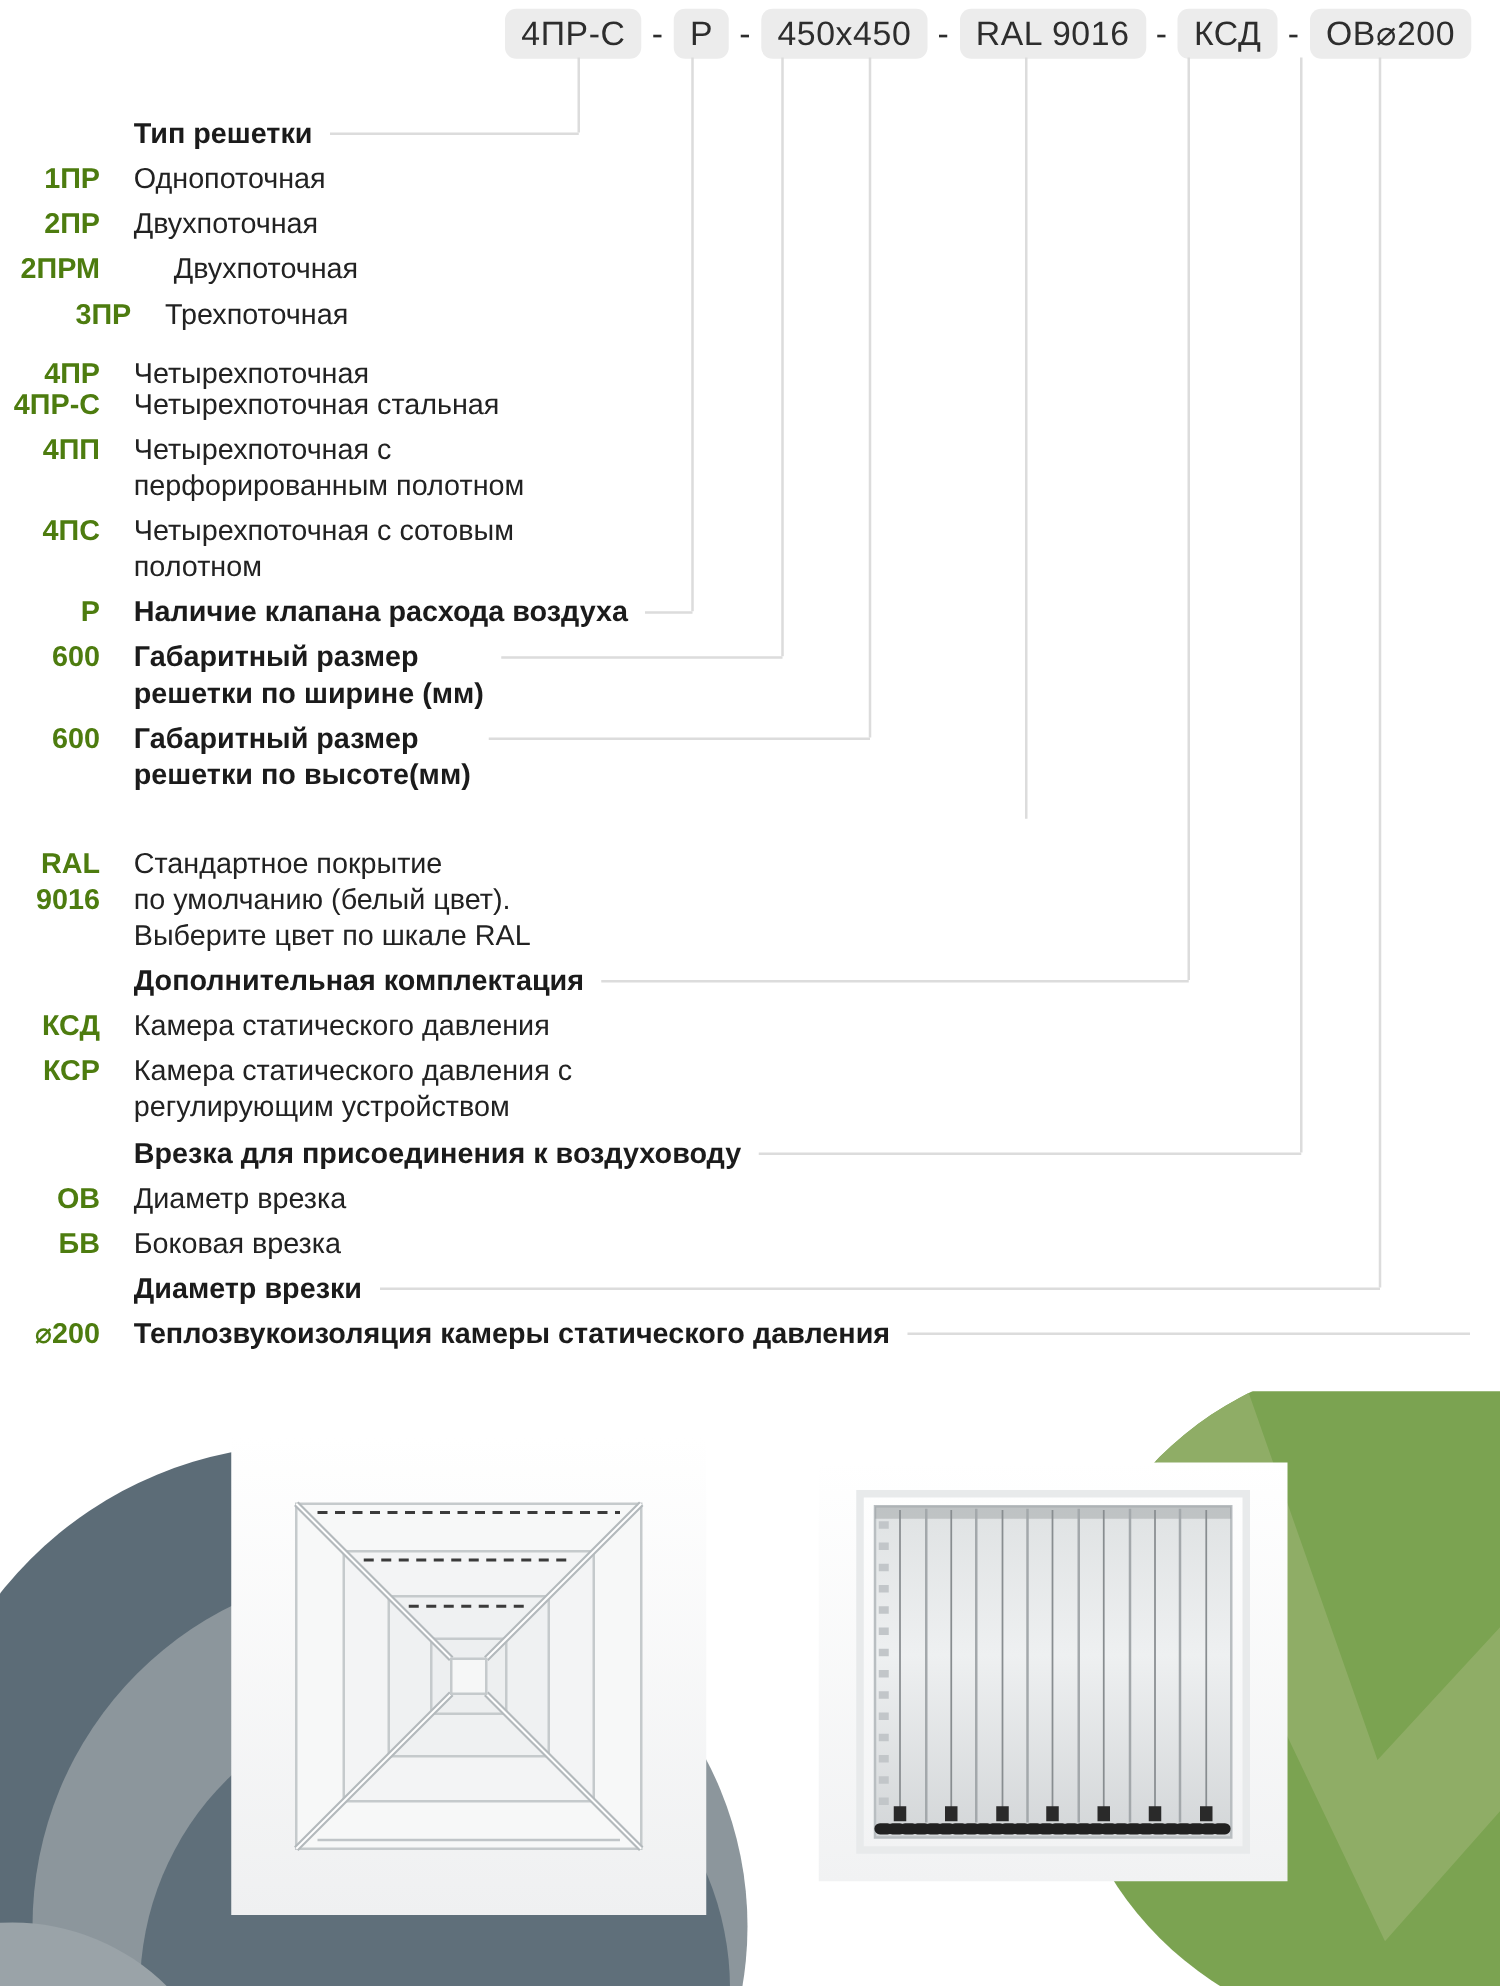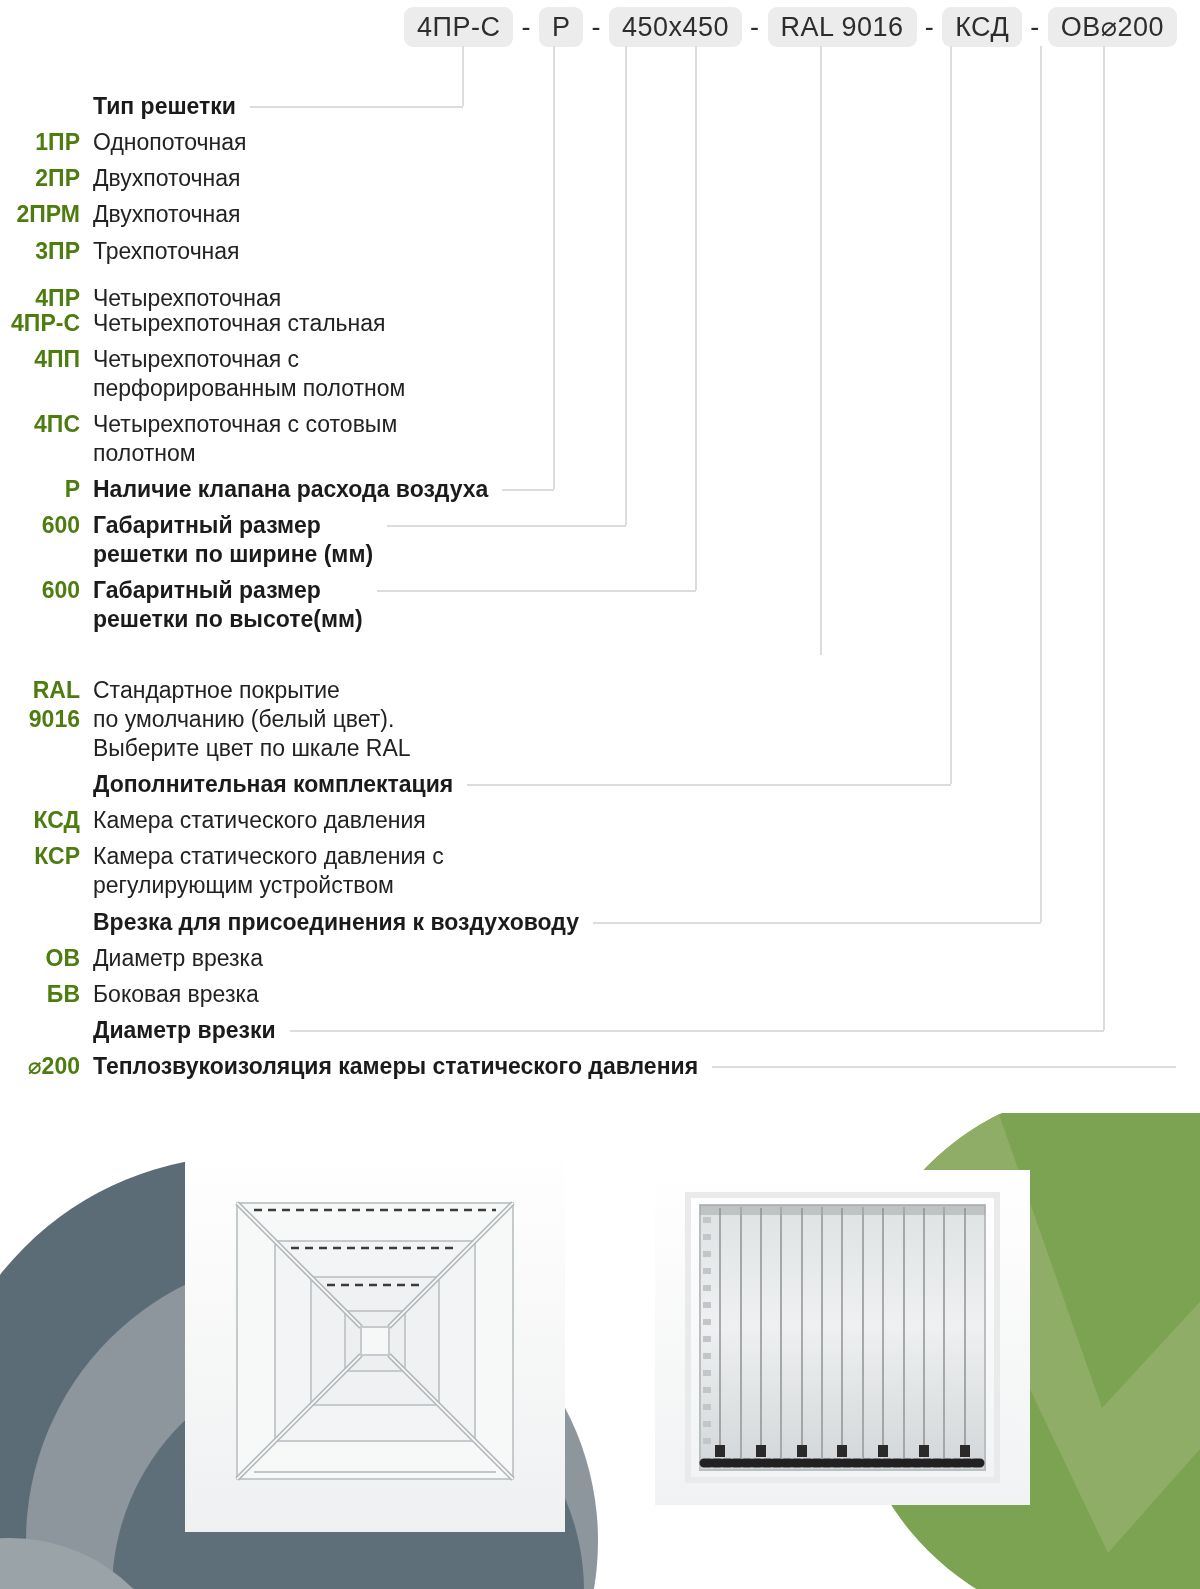--- a/index.html
+++ b/index.html
@@ -17,21 +17,21 @@
   
   .legend{position:absolute;left:0;top:0;width:1200px;height:1100px;}
   .row{
     position:absolute;left:0;display:flex;align-items:flex-start;
     font-size:23px;line-height:29px;color:#222222;
   }
   .row .rcode{
     flex:0 0 80px;width:80px;text-align:right;font-weight:700;color:#4d7c0f;
     white-space:pre-line;
   }
-  .row .rdesc{margin-left:13px;white-space:pre-line;}
+  .row .rdesc{margin-left:27px;white-space:pre-line;}
   .row.bold .rdesc{font-weight:700;color:#1b1b1b;}
   .row .cline{
     flex:1 0 10px;border-top:2px solid #dcdcdc;margin:14px 0 0 14px;height:0;
   }
   .vl{position:absolute;top:46px;width:0;border-left:2px solid #dcdcdc;}
   
   .art{position:absolute;display:block;}
 </style>
 </head>
 <body>
@@ -59,25 +59,25 @@
         <span class="cline"></span>
       </div>
       <div class="row" style="top: 128px;">
         <span class="rcode">1ПР</span>
         <span class="rdesc">Однопоточная</span>
       </div>
       <div class="row" style="top: 164px;">
         <span class="rcode">2ПР</span>
         <span class="rdesc">Двухпоточная</span>
       </div>
-      <div class="row" style="top: 200px;">
+      <div class="row" style="top: 200px; gap: 32px;">
         <span class="rcode">2ПРМ</span>
         <span class="rdesc">Двухпоточная</span>
       </div>
-      <div class="row" style="top: 237px;">
+      <div class="row" style="top: 237px; padding-left: 25px;">
         <span class="rcode">3ПР</span>
         <span class="rdesc">Трехпоточная</span>
       </div>
       <div class="row" style="top: 284px;">
         <span class="rcode">4ПР</span>
         <span class="rdesc">Четырехпоточная</span>
       </div>
       <div class="row" style="top: 309px;">
         <span class="rcode">4ПР-С</span>
         <span class="rdesc">Четырехпоточная стальная</span>

